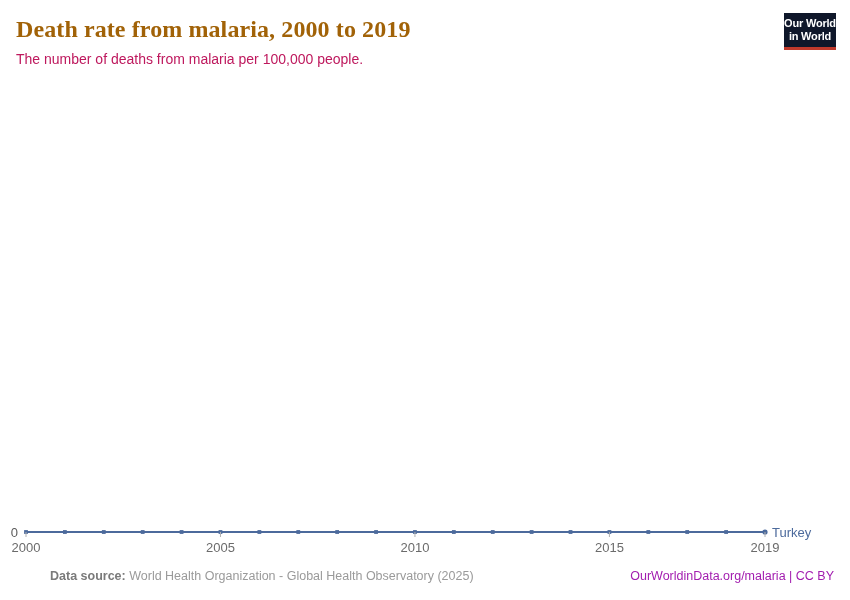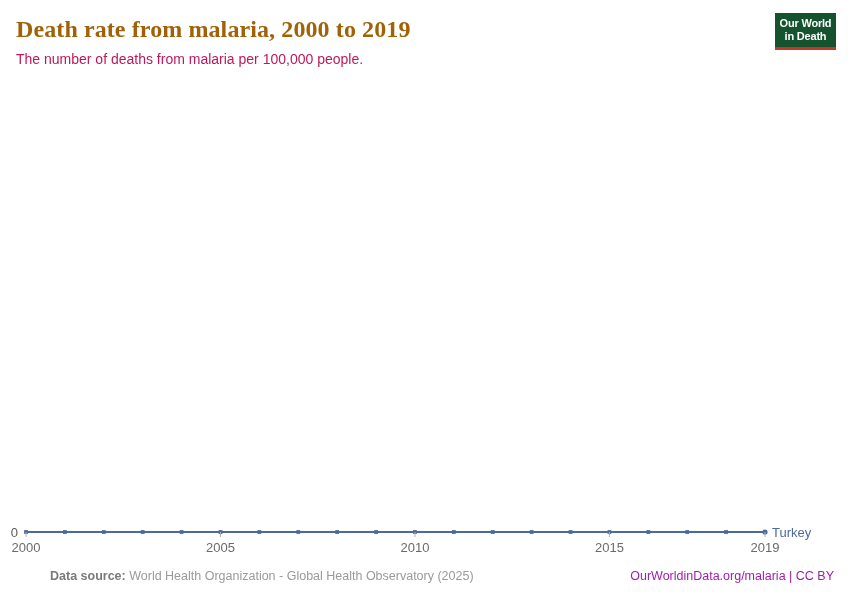--- a/index.html
+++ b/index.html
@@ -41,22 +41,22 @@
     line-height: 18px;
     margin: 6px 0 0 0;
     white-space: nowrap;
   }
 
   
   #owid-logo {
     position: absolute;
     right: 14px;
     top: 13px;
-    width: 61px;
-    background: #14532d;
+    width: 52px;
+    background: #0f172a;
     border-bottom: 3px solid #c0392b;
     padding: 4px 0 4px 0;
     text-align: center;
     box-sizing: border-box;
   }
   #owid-logo .logo-line {
     display: block;
     color: #ffffff;
     font-family: "Liberation Sans", sans-serif;
     font-size: 11px;
@@ -127,21 +127,21 @@
 </head>
 <body>
 
 <div id="chart-header">
   <h1 id="chart-title">Death rate from malaria, 2000 to 2019</h1>
   <p id="chart-subtitle">The number of deaths from malaria per 100,000 people.</p>
 </div>
 
 <div id="owid-logo">
   <span class="logo-line">Our World</span>
-  <span class="logo-line">in Death</span>
+  <span class="logo-line">in World</span>
 </div>
 
 <div id="plot-area">
   <svg id="plot-svg" width="850" height="470" viewBox="0 0 850 470">
     <g id="series-group">
         <polyline points="26,450 64.89473684210526,450 103.78947368421052,450 142.68421052631578,450 181.57894736842104,450 220.4736842105263,450 259.36842105263156,450 298.2631578947368,450 337.1578947368421,450 376.05263157894734,450 414.9473684210526,450 453.8421052631579,450 492.7368421052631,450 531.6315789473684,450 570.5263157894736,450 609.421052631579,450 648.3157894736842,450 687.2105263157895,450 726.1052631578947,450 765,450" fill="none" stroke="#4c6a9c" stroke-width="2.2" stroke-linejoin="round" stroke-linecap="round"></polyline>
         <rect x="24.1" y="448.1" width="3.8" height="3.8" fill="#4c6a9c"></rect>
         <rect x="62.99473684210526" y="448.1" width="3.8" height="3.8" fill="#4c6a9c"></rect>
         <rect x="101.88947368421051" y="448.1" width="3.8" height="3.8" fill="#4c6a9c"></rect>
         <rect x="140.78421052631577" y="448.1" width="3.8" height="3.8" fill="#4c6a9c"></rect>

